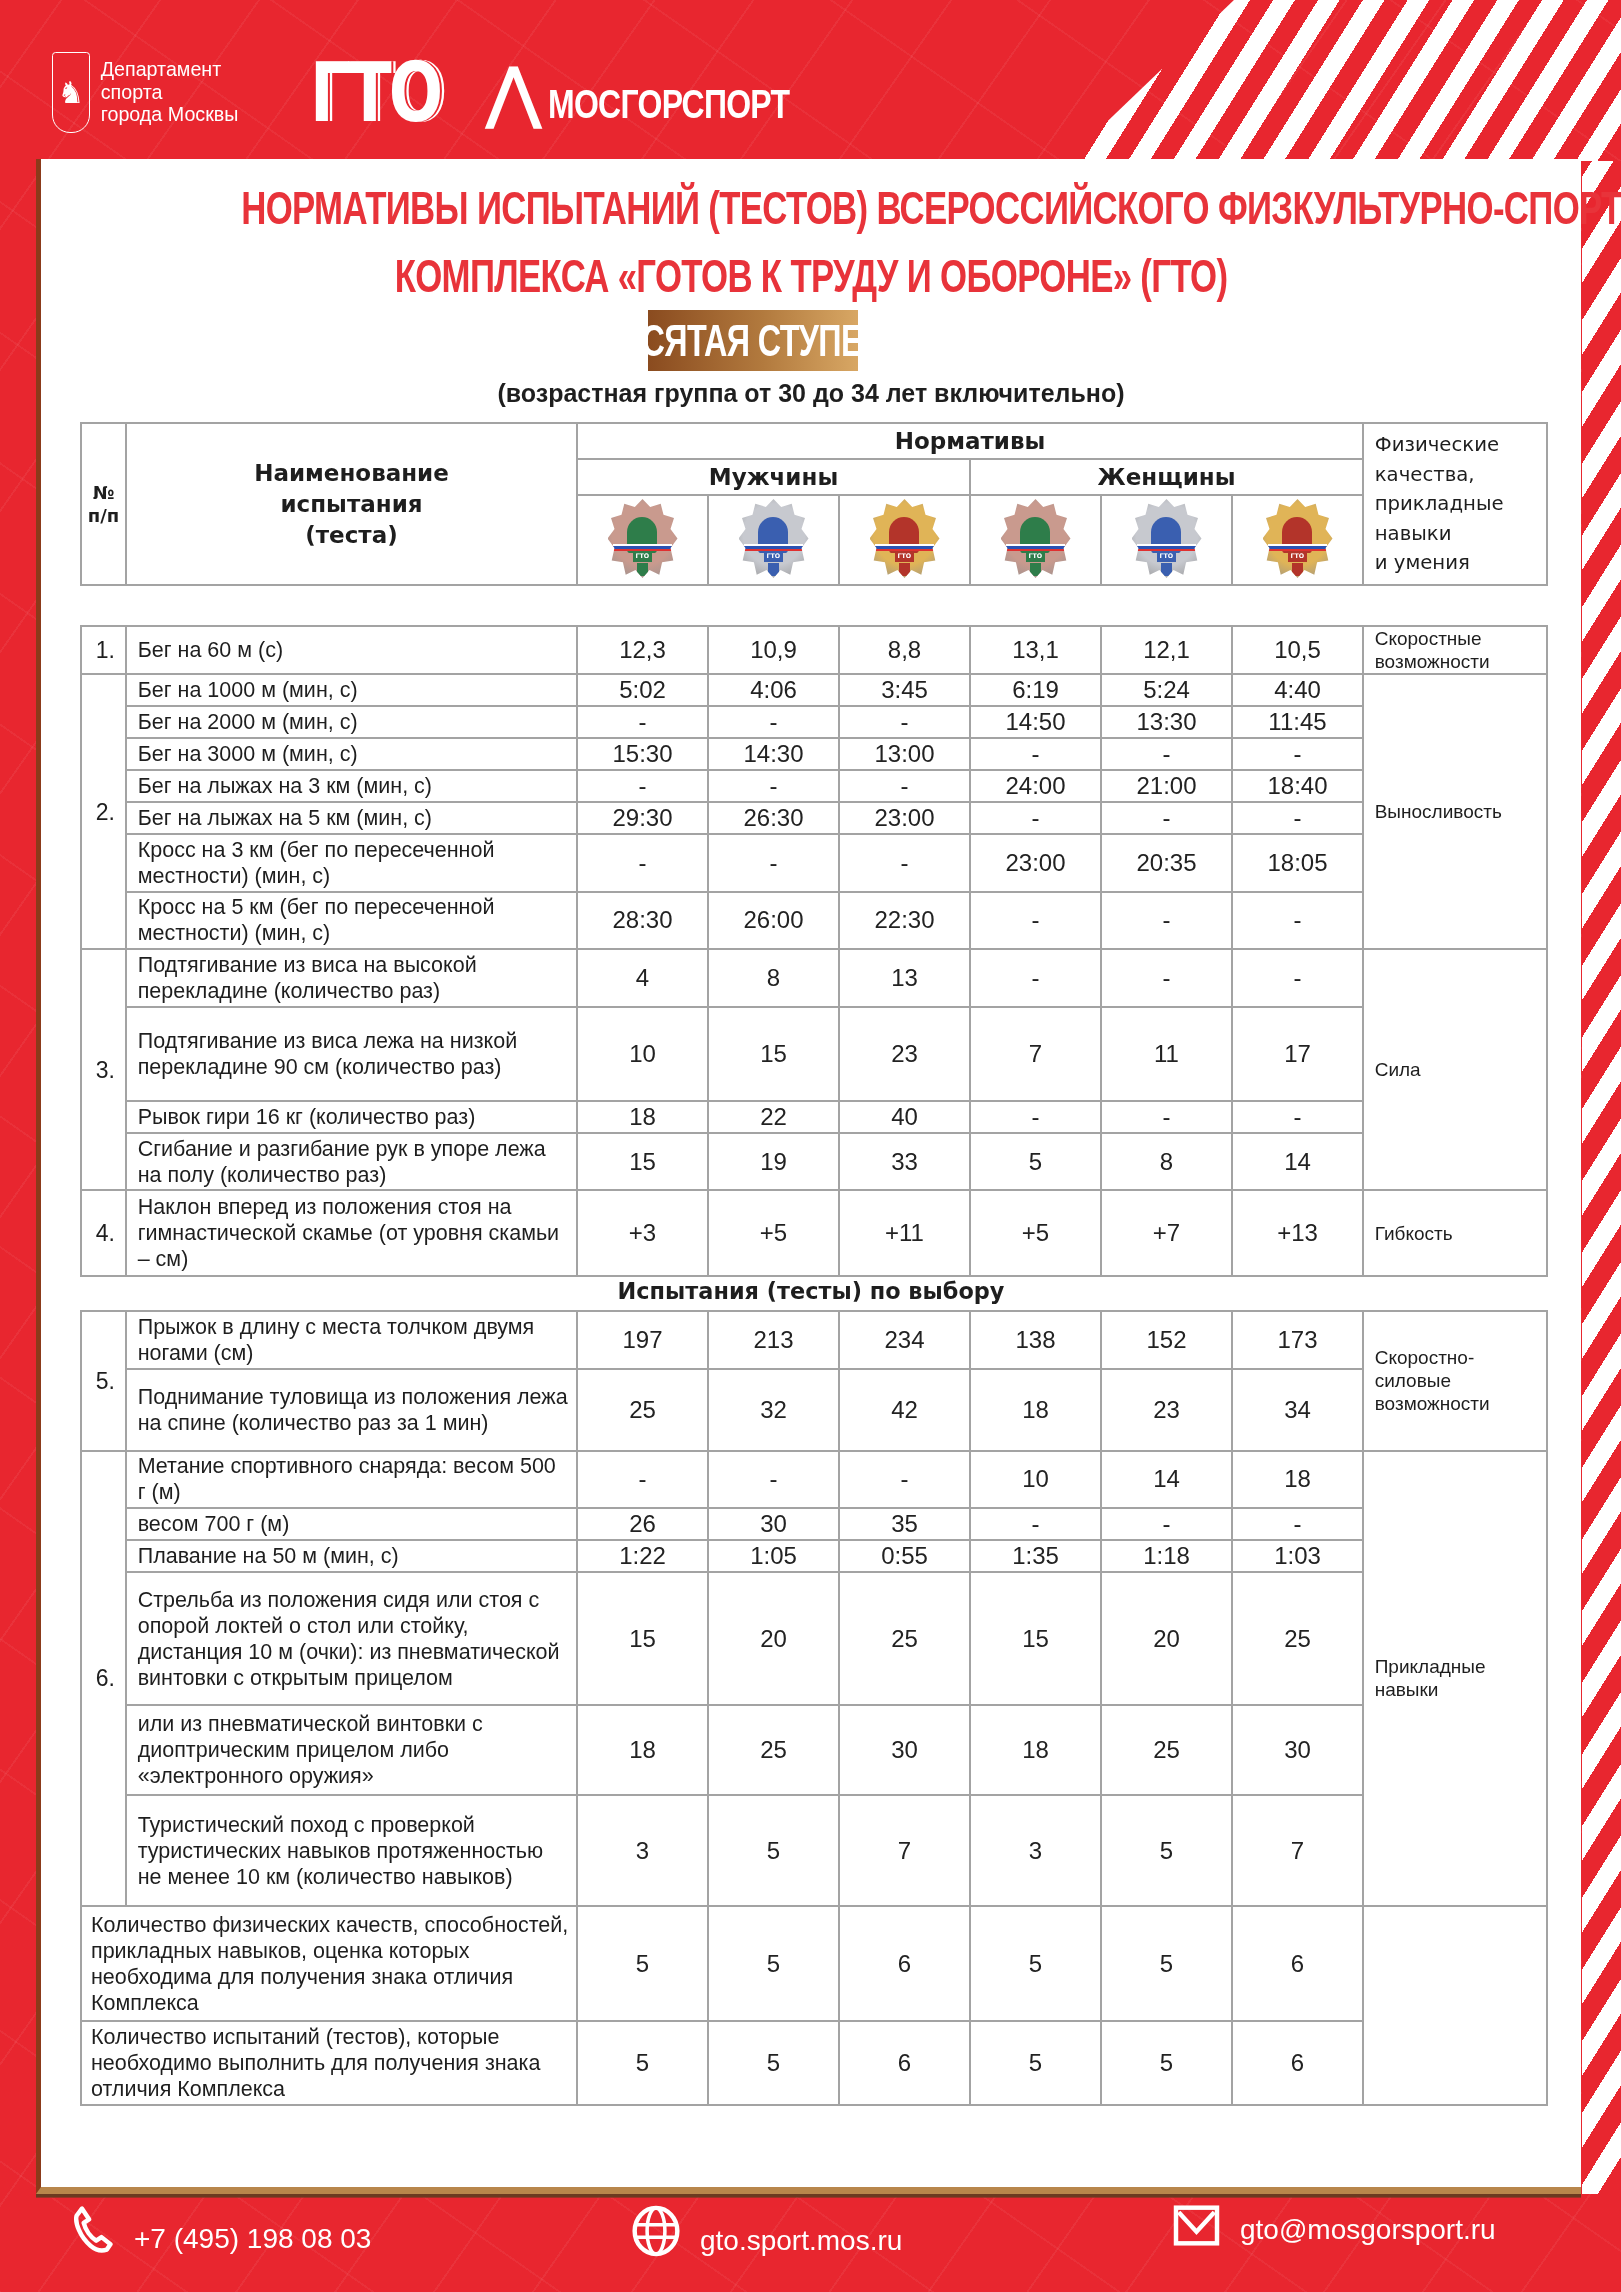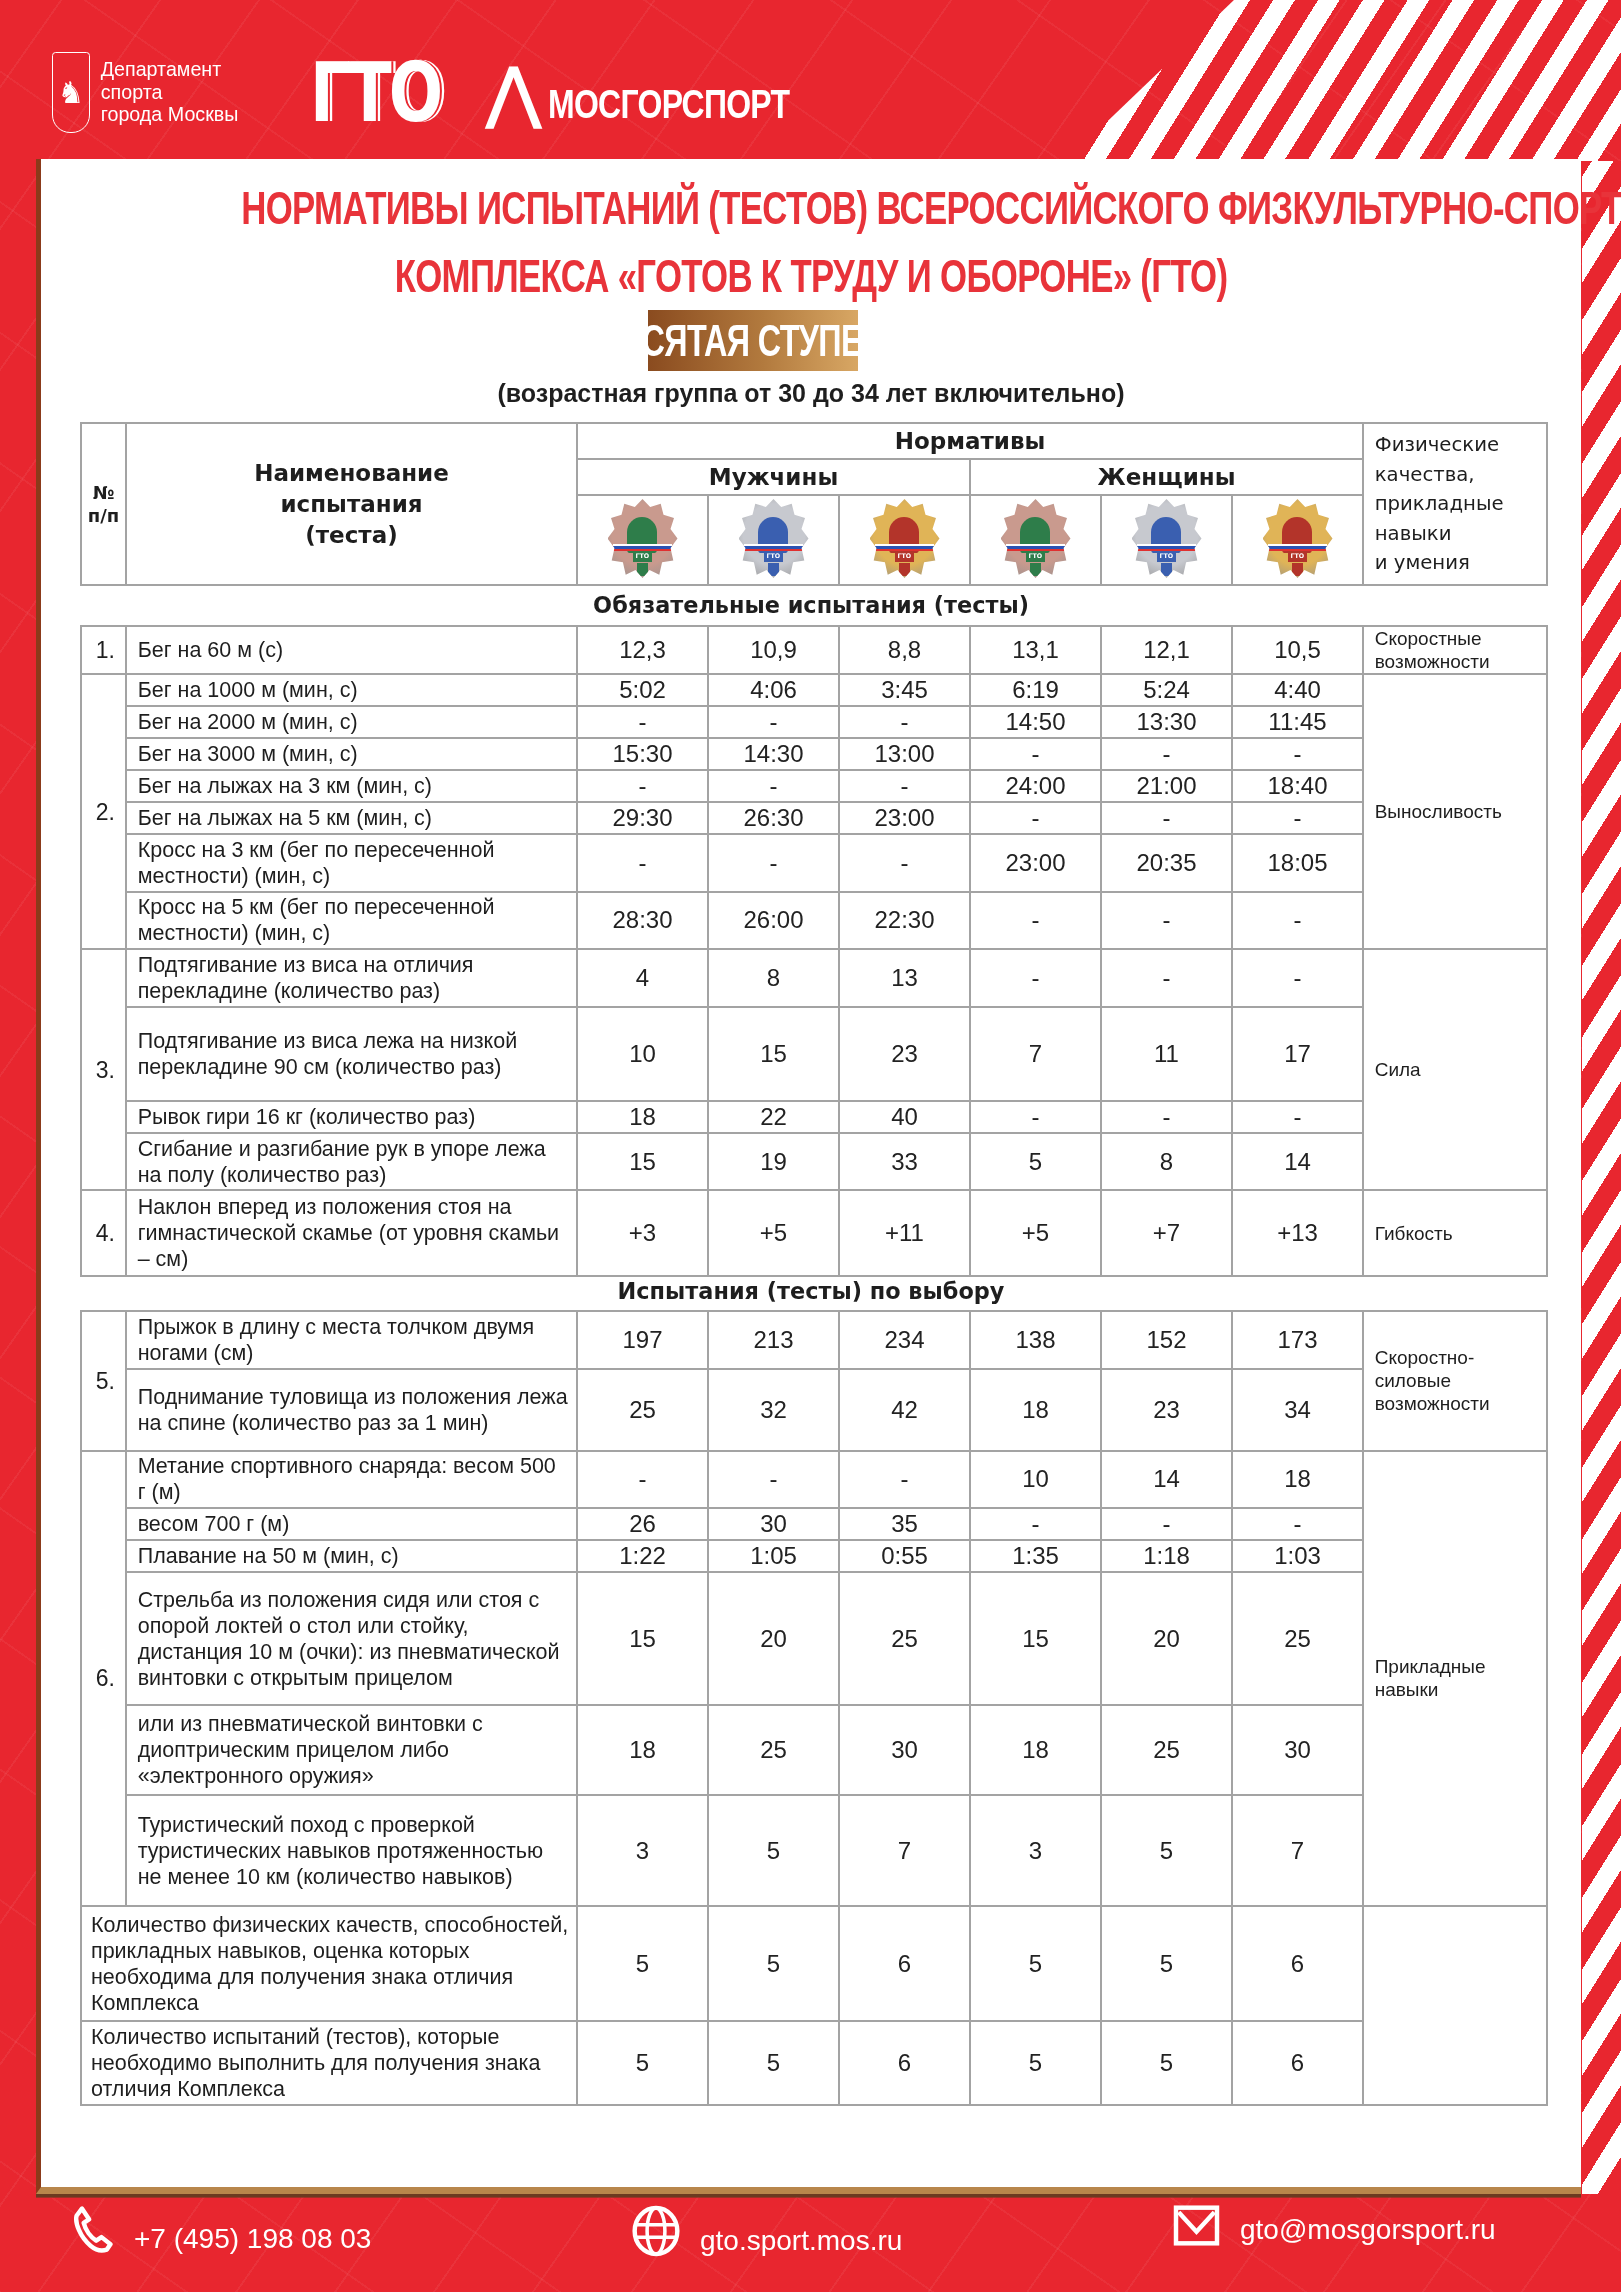--- a/index.html
+++ b/index.html
@@ -197,21 +197,20 @@
           <th class="badge-cell"><span class="medal" style="background: radial-gradient(circle at 50% 45%, rgb(201, 154, 142) 0px, rgb(201, 154, 142) 55%, rgb(143, 143, 143) 100%);"><span class="inner" style="background:#2e7d4a"></span><span class="flag"></span><span class="gto" style="background:#2e7d4a">ГТО</span><span class="stem" style="background:#2e7d4a"></span></span></th>
           <th class="badge-cell"><span class="medal" style="background: radial-gradient(circle at 50% 45%, rgb(199, 201, 207) 0px, rgb(199, 201, 207) 55%, rgb(143, 143, 143) 100%);"><span class="inner" style="background:#3a5fb0"></span><span class="flag"></span><span class="gto" style="background:#3a5fb0">ГТО</span><span class="stem" style="background:#3a5fb0"></span></span></th>
           <th class="badge-cell"><span class="medal" style="background: radial-gradient(circle at 50% 45%, rgb(224, 180, 87) 0px, rgb(224, 180, 87) 55%, rgb(143, 143, 143) 100%);"><span class="inner" style="background:#b3342a"></span><span class="flag"></span><span class="gto" style="background:#b3342a">ГТО</span><span class="stem" style="background:#b3342a"></span></span></th>
           <th class="badge-cell"><span class="medal" style="background: radial-gradient(circle at 50% 45%, rgb(201, 154, 142) 0px, rgb(201, 154, 142) 55%, rgb(143, 143, 143) 100%);"><span class="inner" style="background:#2e7d4a"></span><span class="flag"></span><span class="gto" style="background:#2e7d4a">ГТО</span><span class="stem" style="background:#2e7d4a"></span></span></th>
           <th class="badge-cell"><span class="medal" style="background: radial-gradient(circle at 50% 45%, rgb(199, 201, 207) 0px, rgb(199, 201, 207) 55%, rgb(143, 143, 143) 100%);"><span class="inner" style="background:#3a5fb0"></span><span class="flag"></span><span class="gto" style="background:#3a5fb0">ГТО</span><span class="stem" style="background:#3a5fb0"></span></span></th>
           <th class="badge-cell"><span class="medal" style="background: radial-gradient(circle at 50% 45%, rgb(224, 180, 87) 0px, rgb(224, 180, 87) 55%, rgb(143, 143, 143) 100%);"><span class="inner" style="background:#b3342a"></span><span class="flag"></span><span class="gto" style="background:#b3342a">ГТО</span><span class="stem" style="background:#b3342a"></span></span></th>
         </tr>
   </tbody>
     </table>
 
-  <div class="section-title" style="top:433px;">Обязательные испытания (тесты)</div>
 
   <table class="grid body" id="mandatory-table" style="top:466px;">
     <colgroup>
       <col class="c-num">
         <col class="c-name">
       <col class="c-val">
         <col class="c-val">
         <col class="c-val">
         <col class="c-val">
         <col class="c-val">
@@ -290,21 +289,21 @@
           <td class="name">Кросс на 5 км (бег по пересеченной местности) (мин, с)</td>
           <td class="val">28:30</td>
           <td class="val">26:00</td>
           <td class="val">22:30</td>
           <td class="val">-</td>
           <td class="val">-</td>
           <td class="val">-</td>
         </tr>
         <tr style="height: 54px;">
           <td class="num" rowspan="4">3.</td>
-          <td class="name">Подтягивание из виса на отличия перекладине (количество раз)</td>
+          <td class="name">Подтягивание из виса на высокой перекладине (количество раз)</td>
           <td class="val">4</td>
           <td class="val">8</td>
           <td class="val">13</td>
           <td class="val">-</td>
           <td class="val">-</td>
           <td class="val">-</td>
           <td class="qual" rowspan="4">Сила</td>
         </tr>
         <tr style="height: 94px;">
           <td class="name">Подтягивание из виса лежа на низкой перекладине 90 см (количество раз)</td>

